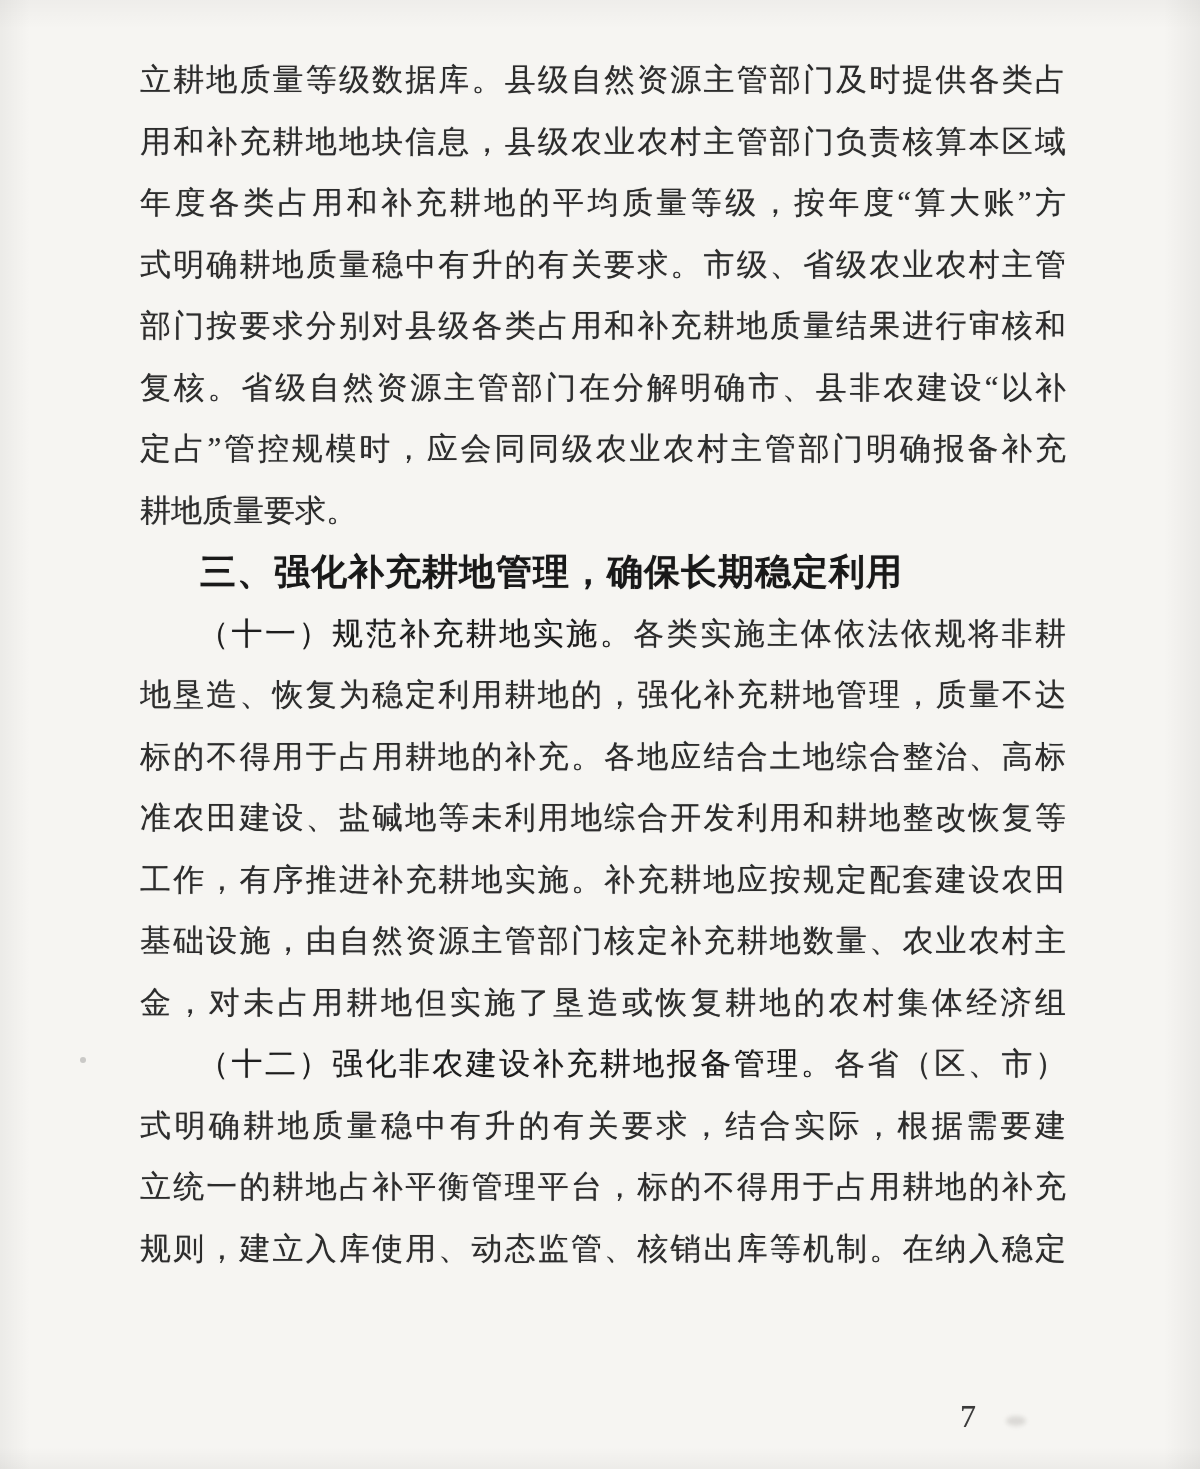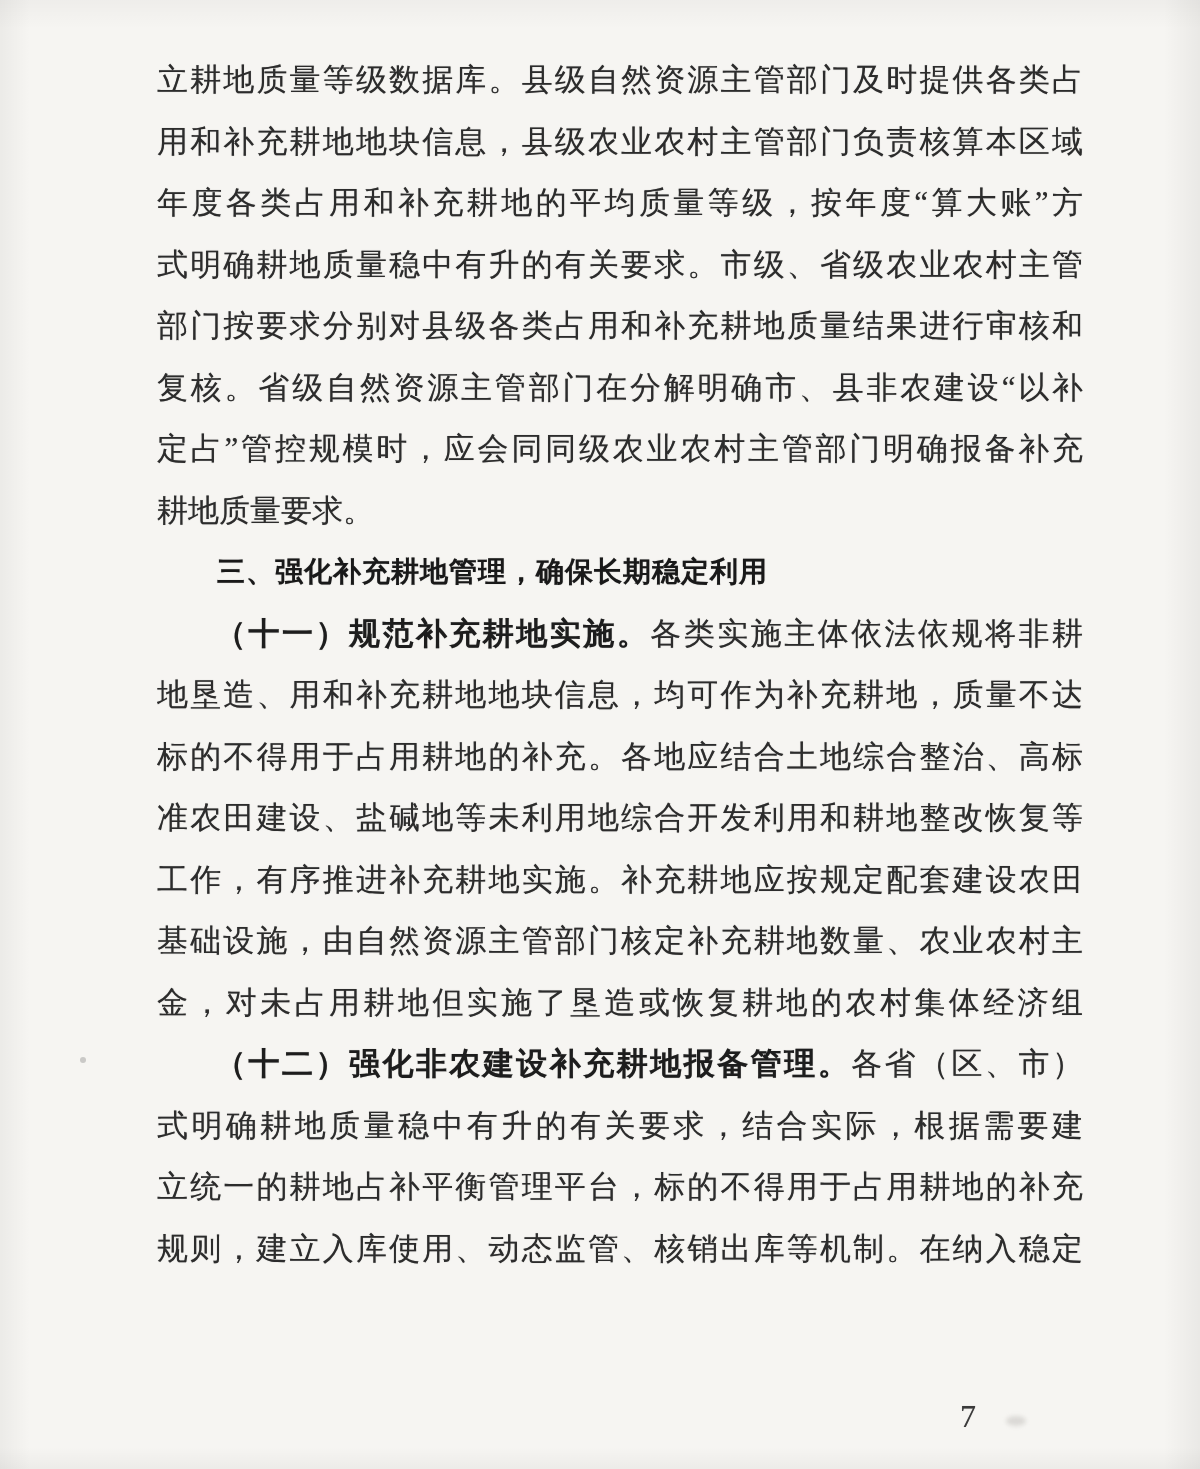--- a/index.html
+++ b/index.html
@@ -12,21 +12,21 @@
     margin: 0 auto;
     background:
       linear-gradient(90deg, rgba(0,0,0,0.045) 0%, rgba(0,0,0,0) 2.5%, rgba(0,0,0,0) 97%, rgba(0,0,0,0.05) 100%),
       linear-gradient(180deg, rgba(0,0,0,0.03) 0%, rgba(0,0,0,0) 2%, rgba(0,0,0,0) 98.5%, rgba(0,0,0,0.04) 100%),
       #f6f5f2;
     overflow: hidden;
   }
 
   .body-col {
     position: absolute;
-    left: 157px;
+    left: 140px;
     top: 49px;
     width: 926px;
   }
 
   .line {
     font-family: "Liberation Serif", "DejaVu Serif", serif;
     font-size: 31px;
     color: #2c2c2c;
     height: 61.5px;
     line-height: 61.5px;
@@ -41,30 +41,30 @@
     text-align-last: left;
   }
 
   .line.para-start {
     padding-left: 58px;
   }
 
   .line.heading {
     font-family: "Liberation Sans", "DejaVu Sans", sans-serif;
     font-weight: 700;
-    font-size: 28px;
+    font-size: 36px;
     color: #191919;
     padding-left: 60px;
     text-align: left;
     text-align-last: left;
     letter-spacing: 1px;
   }
 
   .lead {
-    font-weight: 700;
+    font-weight: 400;
     color: #1d1d1d;
   }
 
   .page-number {
     position: absolute;
     left: 948px;
     top: 1398px;
     width: 40px;
     font-family: "Liberation Serif", "DejaVu Serif", serif;
     font-size: 32px;
@@ -103,21 +103,21 @@
       <div class="line body">立耕地质量等级数据库。县级自然资源主管部门及时提供各类占</div>
       <div class="line body">用和补充耕地地块信息，县级农业农村主管部门负责核算本区域</div>
       <div class="line body">年度各类占用和补充耕地的平均质量等级，按年度“算大账”方</div>
       <div class="line body">式明确耕地质量稳中有升的有关要求。市级、省级农业农村主管</div>
       <div class="line body">部门按要求分别对县级各类占用和补充耕地质量结果进行审核和</div>
       <div class="line body">复核。省级自然资源主管部门在分解明确市、县非农建设“以补</div>
       <div class="line body">定占”管控规模时，应会同同级农业农村主管部门明确报备补充</div>
       <div class="line body-end">耕地质量要求。</div>
       <div class="line heading">三、强化补充耕地管理，确保长期稳定利用</div>
       <div class="line para-start"><span class="lead">（十一）规范补充耕地实施。</span><span>各类实施主体依法依规将非耕</span></div>
-      <div class="line body">地垦造、用和补充耕地地块信息，均可作为补充耕地，质量不达</div>
+      <div class="line body">地垦造、恢复为稳定利用耕地的，强化补充耕地管理，质量不达</div>
       <div class="line body">标的不得用于占用耕地的补充。各地应结合土地综合整治、高标</div>
       <div class="line body">准农田建设、盐碱地等未利用地综合开发利用和耕地整改恢复等</div>
       <div class="line body">工作，有序推进补充耕地实施。补充耕地应按规定配套建设农田</div>
       <div class="line body">基础设施，由自然资源主管部门核定补充耕地数量、农业农村主</div>
       <div class="line body">金，对未占用耕地但实施了垦造或恢复耕地的农村集体经济组</div>
       <div class="line para-start"><span class="lead">（十二）强化非农建设补充耕地报备管理。</span><span>各省（区、市）</span></div>
       <div class="line body">式明确耕地质量稳中有升的有关要求，结合实际，根据需要建</div>
       <div class="line body">立统一的耕地占补平衡管理平台，标的不得用于占用耕地的补充</div>
       <div class="line body">规则，建立入库使用、动态监管、核销出库等机制。在纳入稳定</div>
     </div>

